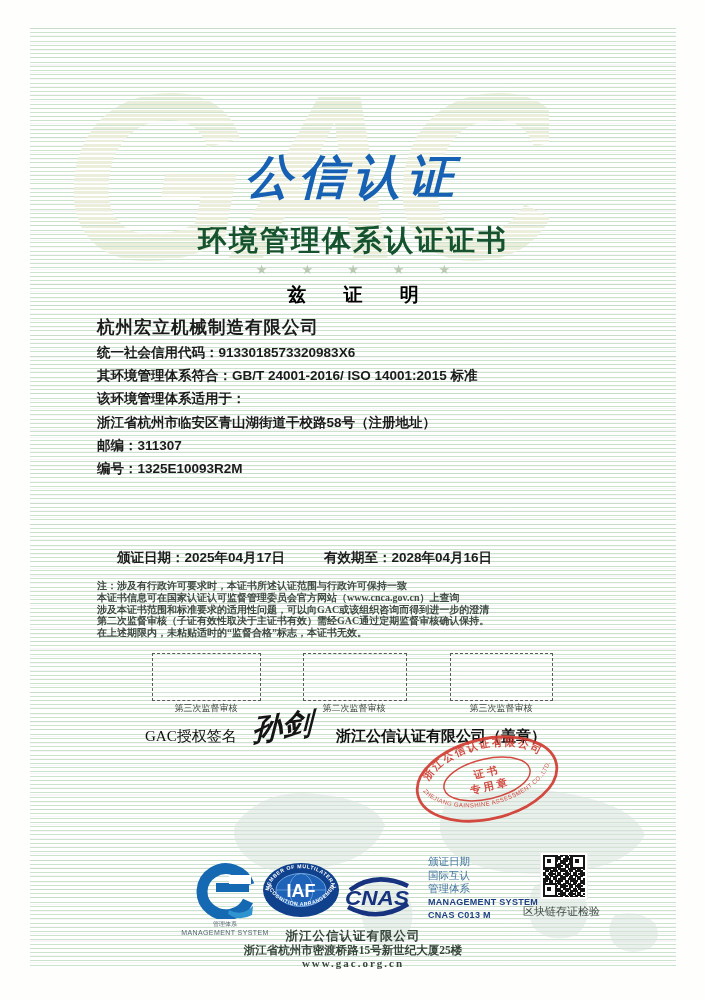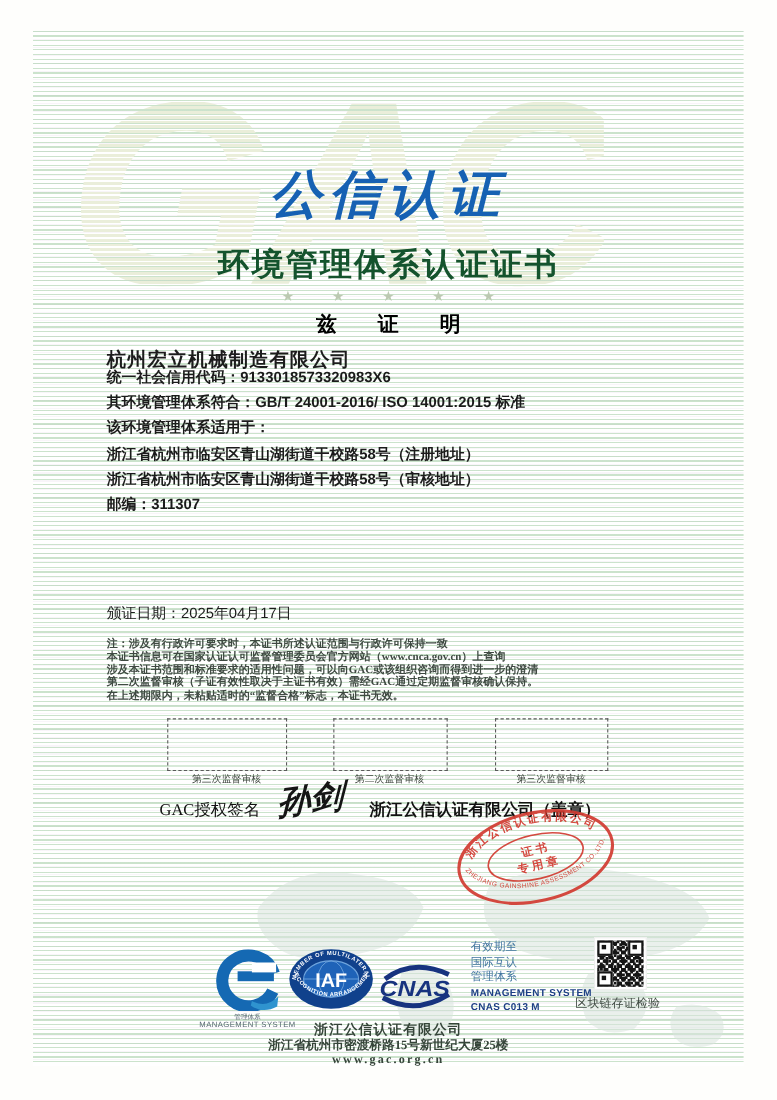--- a/index.html
+++ b/index.html
@@ -21,22 +21,22 @@
     mask-image:repeating-linear-gradient(180deg,#000 0 2.6px,transparent 2.6px 4.3px);
   }
   .worldmap{left:215px;top:765px;opacity:.55;}
   .cert-title{left:0;right:0;top:146px;text-align:center;font-size:47px;font-weight:900;
     color:#1661b3;letter-spacing:7px;font-style:italic;}
   .cert-subtitle{left:0;right:0;top:221px;text-align:center;font-size:29px;font-weight:700;
     color:#14532d;letter-spacing:2px;font-family:"Liberation Serif","DejaVu Serif",serif;}
   .stars{left:0;right:0;top:262px;text-align:center;font-size:13px;color:#bcc9b2;letter-spacing:34px;text-indent:34px;}
   .declare{left:0;right:0;top:282px;text-align:center;font-size:19px;font-weight:700;letter-spacing:16px;text-indent:16px;color:#000;}
   .company{left:97px;top:315px;font-size:17.5px;font-weight:700;letter-spacing:1px;}
-  .body-lines{left:97px;top:331px;width:515px;font-size:13.5px;font-weight:700;line-height:23.2px;color:#1b1b1b;}
-  .dateline{top:549px;font-size:13.5px;font-weight:400;}
+  .body-lines{left:97px;top:341px;width:515px;font-size:13.5px;font-weight:700;line-height:23.2px;color:#1b1b1b;}
+  .dateline{top:549px;font-size:13.5px;font-weight:700;margin-left:20px;}
   .issue{left:97px;} .valid{left:304px;}
   .notes{left:97px;top:580px;width:500px;font-size:10px;line-height:11.8px;color:#3f4a42;
     font-family:"Liberation Serif","DejaVu Serif",serif;font-weight:600;}
   .audit-box{top:653px;height:46px;border:1px dashed #5a5a5a;background:rgba(255,255,255,.25);}
   .audit-box.b1{left:152px;width:107px;} .audit-box.b2{left:303px;width:102px;} .audit-box.b3{left:450px;width:101px;}
   .audit-label{top:702px;width:120px;text-align:center;font-size:9px;color:#3c443c;
     font-family:"Liberation Serif","DejaVu Serif",serif;}
   .al1{left:146px;} .al2{left:294px;} .al3{left:441px;}
   .sign-label{left:145px;top:727px;font-size:15px;font-family:"Liberation Serif","DejaVu Serif",serif;color:#111;}
   .signature{left:252px;top:707px;font-size:30px;font-weight:700;font-style:italic;color:#151515;
@@ -91,25 +91,26 @@
   <div class="abs stars">★★★★★</div>
   <div class="abs declare">兹 证 明</div>
 
   <div class="abs company">杭州宏立机械制造有限公司</div>
 
   <div class="abs body-lines">
     <div>统一社会信用代码：9133018573320983X6</div>
     <div>其环境管理体系符合：GB/T 24001-2016/ ISO 14001:2015 标准</div>
     <div>该环境管理体系适用于：</div>
     <div>浙江省杭州市临安区青山湖街道干校路58号（注册地址）</div>
-    <div>浙江省杭州市临安区青山湖街道干校路58号（审核地址）</div>
     <div>邮编：311307</div>
+    <div>编号：1325E10093R2M</div>
   </div>
 
   <div class="abs dateline issue">颁证日期：2025年04月17日</div>
+  <div class="abs dateline valid">有效期至：2028年04月16日</div>
 
   <div class="abs notes">
     <div>注：涉及有行政许可要求时，本证书所述认证范围与行政许可保持一致</div>
     <div>本证书信息可在国家认证认可监督管理委员会官方网站（www.cnca.gov.cn）上查询</div>
     <div>涉及本证书范围和标准要求的适用性问题，可以向GAC或该组织咨询而得到进一步的澄清</div>
     <div>第二次监督审核（子证有效性取决于主证书有效）需经GAC通过定期监督审核确认保持。</div>
     <div>在上述期限内，未粘贴适时的“监督合格”标志，本证书无效。</div>
   </div>
 
   <div class="abs audit-box b1"></div>
@@ -170,21 +171,21 @@
     <text x="39" y="35" text-anchor="middle" font-size="18" font-weight="bold" fill="#ffffff">IAF</text>
   </svg>
 
   <svg class="abs cnas-logo" width="68" height="44" viewBox="0 0 68 44">
     <path d="M6 15 Q32 -4 64 11" stroke="#17337f" stroke-width="4.5" fill="none"></path>
     <path d="M4 32 Q34 48 64 29" stroke="#17337f" stroke-width="4.5" fill="none"></path>
     <text x="1" y="30" font-size="20" font-style="italic" font-weight="bold" fill="#17337f" textLength="64" lengthAdjust="spacingAndGlyphs">CNAS</text>
   </svg>
 
   <div class="abs accr">
-    <span class="cn">有效期至</span>
+    <span class="cn">颁证日期</span>
     <span class="cn">国际互认</span>
     <span class="cn">管理体系</span>
     <span class="en">MANAGEMENT SYSTEM</span>
     <span class="en">CNAS C013 M</span>
   </div>
 
   <div class="abs qr">
     <div class="qr-pattern"></div>
     <div class="finder f-tl"></div>
     <div class="finder f-tr"></div>

